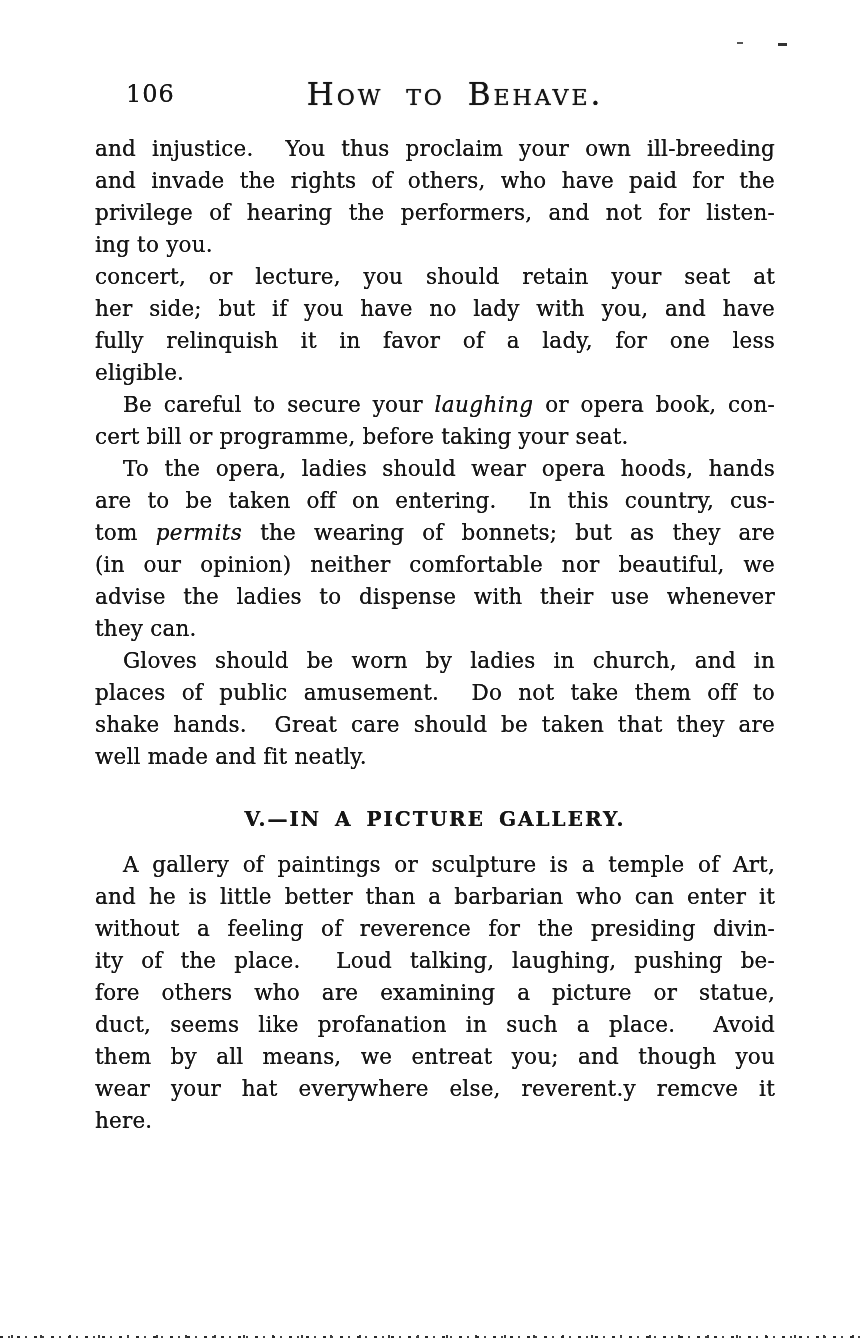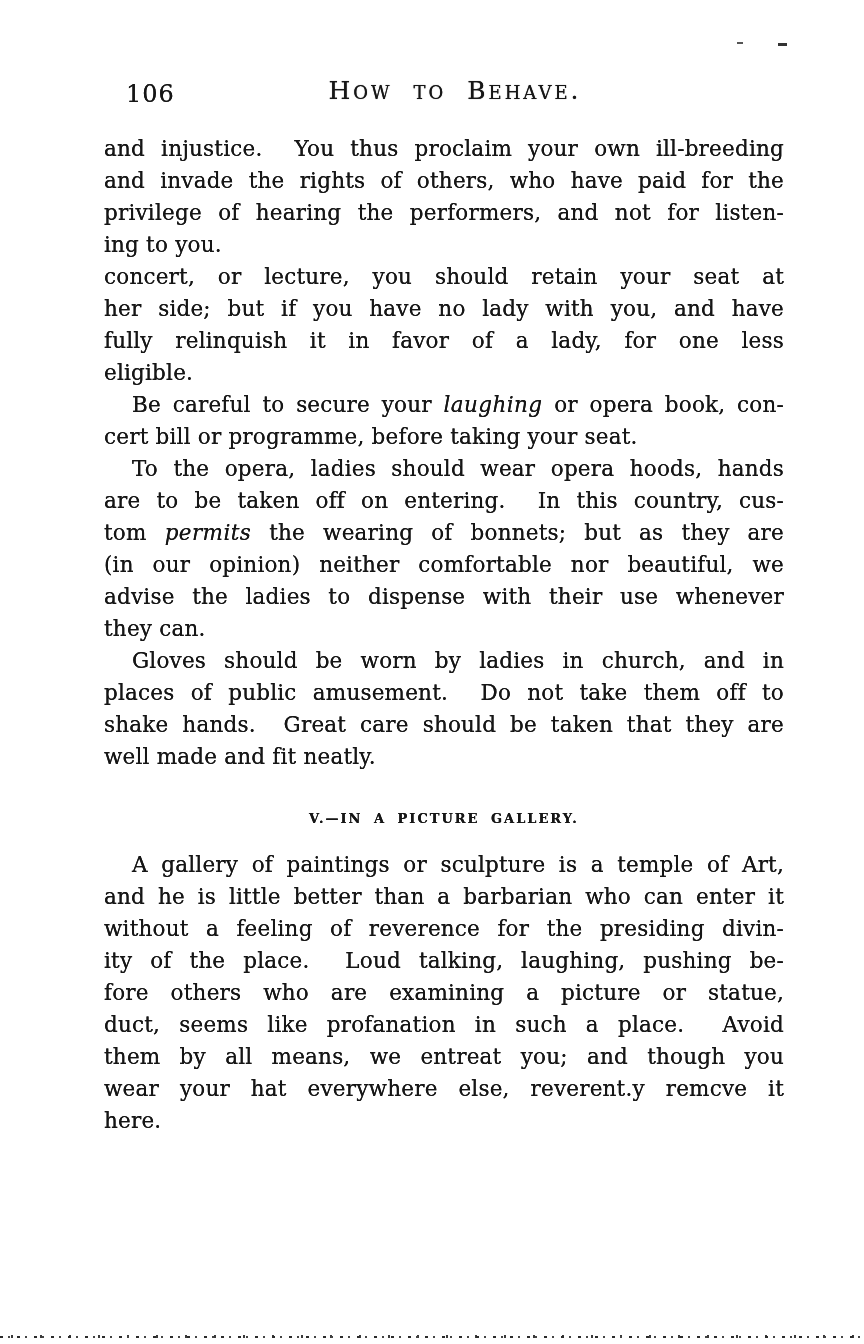--- a/index.html
+++ b/index.html
@@ -26,31 +26,31 @@
     font-size: 24px;
     letter-spacing: 1px;
     text-shadow: 0 0 0.6px currentColor;
   }
   .running-title {
     position: absolute;
     left: 95px;
     top: 76px;
     width: 720px;
     text-align: center;
-    font-size: 25px;
+    font-size: 31px;
     font-variant: small-caps;
     letter-spacing: 3px;
     word-spacing: 10px;
     text-shadow: 0 0 0.7px currentColor;
   }
 
   
   .text-column {
     position: absolute;
-    left: 104px;
+    left: 95px;
     top: 133px;
     width: 680px;
     font-size: 21.5px;
   }
   .paragraph { margin: 0; }
   .line {
     line-height: 32px;
     white-space: pre-wrap;
     text-align: justify;
     text-align-last: justify;
@@ -63,21 +63,21 @@
   .line.indent {
     text-indent: 28px;
   }
   .line i { letter-spacing: 0.4px; }
 
   .section-heading {
     margin: 34px 0 18px 0;
     line-height: 24px;
     text-align: center;
     text-align-last: center;
-    font-size: 13px;
+    font-size: 20px;
     font-weight: bold;
     letter-spacing: 2px;
     word-spacing: 5px;
     text-shadow: 0 0 0.5px currentColor;
   }
 
   
   .artifact-dash-1 {
     position: absolute;
     left: 737px; top: 42px;

